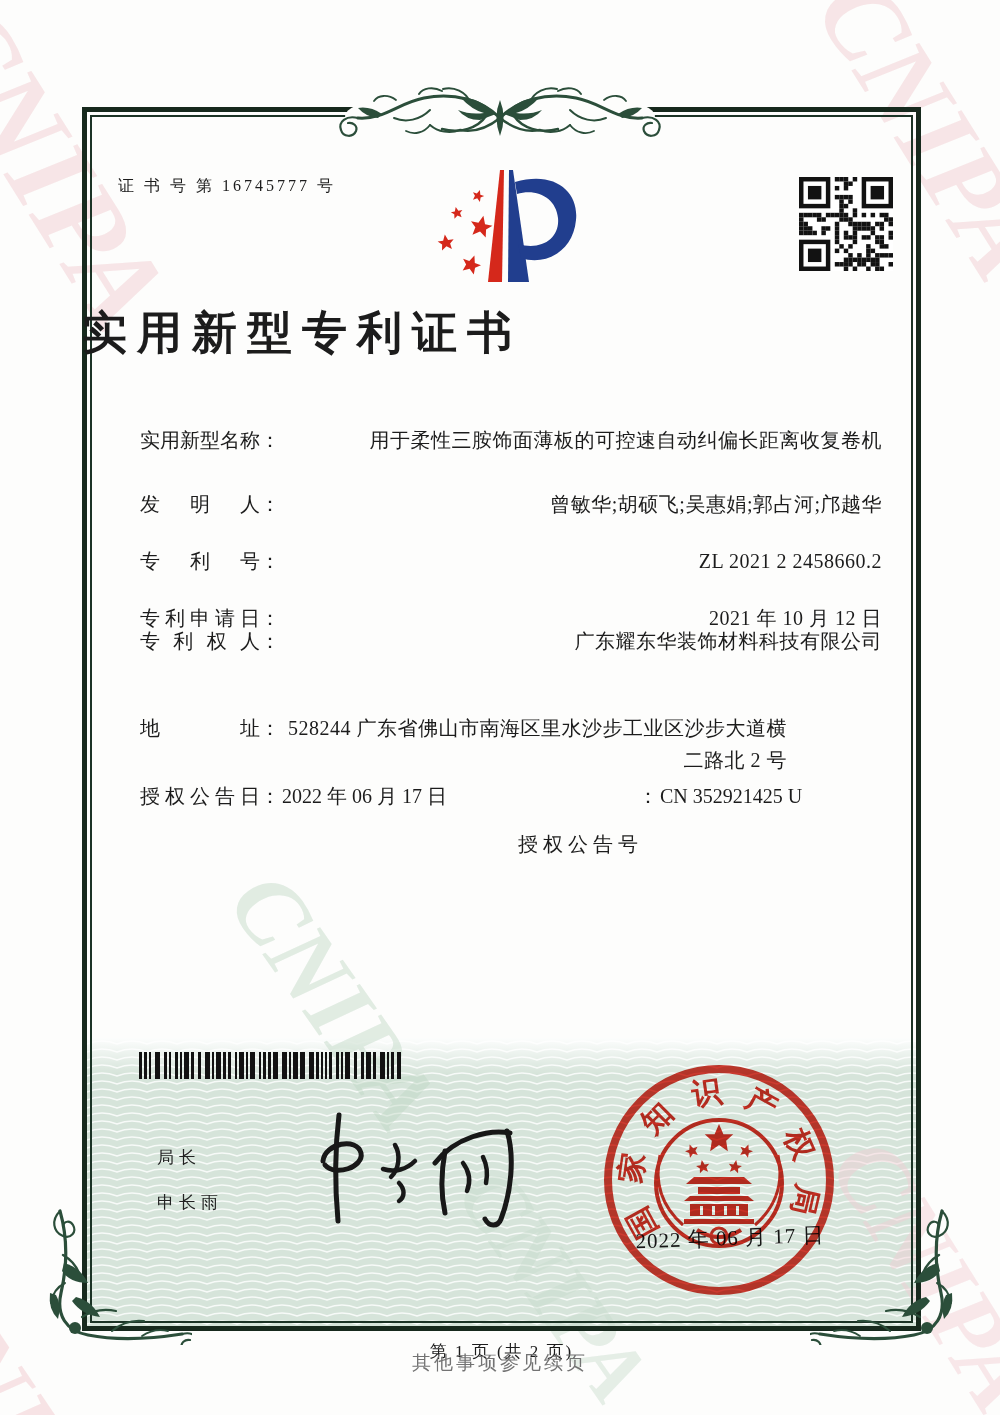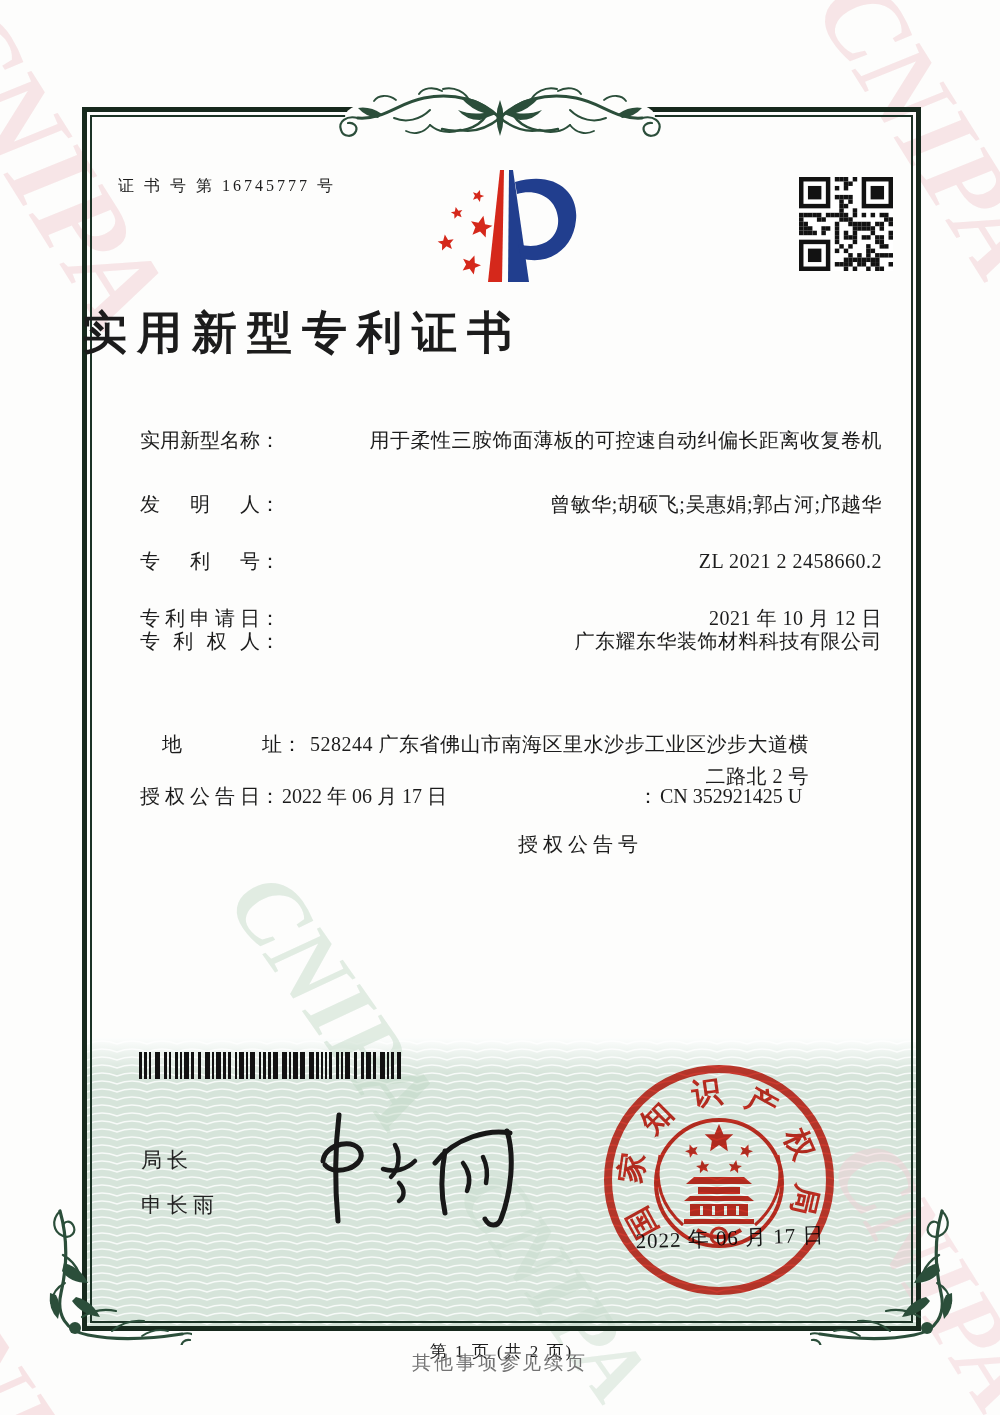--- a/index.html
+++ b/index.html
@@ -25,21 +25,21 @@
   .frow{position:absolute;left:140px;font-size:20px;line-height:32px;z-index:5;}
   .flabel{display:inline-block;width:120px;text-align:justify;text-align-last:justify;vertical-align:top;}
   .fcolon{display:inline-block;width:22px;vertical-align:top;}
   .fvalue{display:inline-block;vertical-align:top;width:600px;letter-spacing:.5px;text-align:right;}
   .fvalue.addr{width:505px;}
   .grant2{position:absolute;left:378px;top:0;white-space:nowrap;}
   .grant2 .flabel{width:120px;margin-top:48px;}
   .bodytxt{position:absolute;left:138px;width:730px;font-size:20px;line-height:37px;
            text-align:justify;letter-spacing:.5px;z-index:5;}
   .bodytxt p{margin:0;text-indent:2em;}
-  .director{position:absolute;left:141px;font-size:21px;letter-spacing:5px;z-index:5;
+  .director{position:absolute;left:157px;font-size:17px;letter-spacing:5px;z-index:5;
             font-family:"Liberation Sans","DejaVu Sans",sans-serif;color:#222;}
   .sealdate{position:absolute;left:620px;top:1224px;width:220px;font-size:21px;letter-spacing:1px;
             color:#161616;transform:rotate(-2deg);z-index:5;text-align:center;}
   .pagenum{position:absolute;left:87px;top:1340px;width:829px;text-align:center;font-size:17px;
            letter-spacing:2px;z-index:5;}
   .footnote{position:absolute;left:0;top:1350px;width:1000px;text-align:center;font-size:19px;
             letter-spacing:3px;z-index:5;color:#737373;}
   .sealwrap{position:absolute;left:594px;top:1055px;width:250px;height:250px;z-index:6;
             mix-blend-mode:multiply;opacity:.95;}
 </style>
@@ -314,21 +314,21 @@
   </div>
   <div class="frow" style="top:545px;">
     <span class="flabel">专利号</span><span class="fcolon">：</span><span class="fvalue">ZL 2021 2 2458660.2</span>
   </div>
   <div class="frow" style="top:602px;">
     <span class="flabel">专利申请日</span><span class="fcolon">：</span><span class="fvalue">2021 年 10 月 12 日</span>
   </div>
   <div class="frow" style="top:627px;font-family:Liberation Mono, monospace;">
     <span class="flabel">专利权人</span><span class="fcolon">：</span><span class="fvalue">广东耀东华装饰材料科技有限公司</span>
   </div>
-  <div class="frow" style="top:728px;margin-left:22px;">
+  <div class="frow" style="top:712px;">
     <span class="flabel">地址</span><span class="fcolon">：</span><span class="fvalue addr">528244 广东省佛山市南海区里水沙步工业区沙步大道横二路北 2 号</span>
   </div>
   <div class="frow" style="top:780px;width:760px;">
     <span class="flabel">授权公告日</span><span class="fcolon">：</span><span>2022 年 06 月 17 日</span>
     <span class="grant2">
       <span class="flabel">授权公告号</span><span class="fcolon">：</span><span>CN 352921425 U</span>
     </span>
   </div>
 
 

